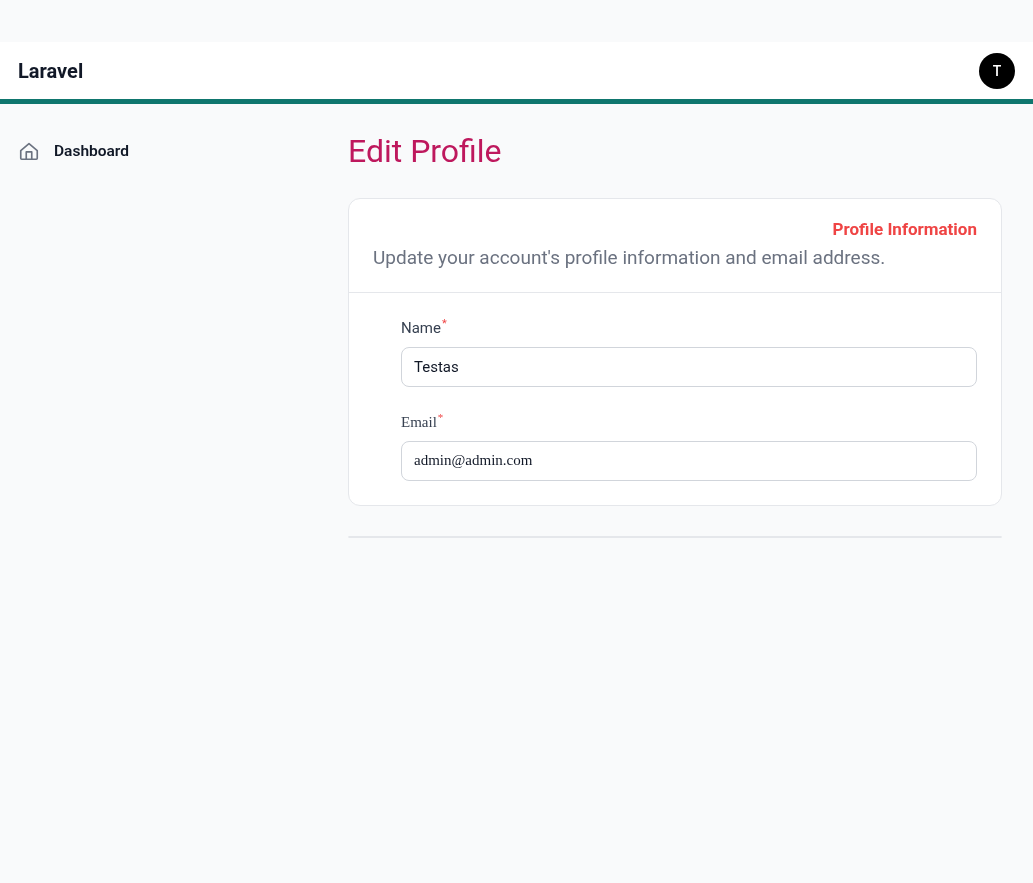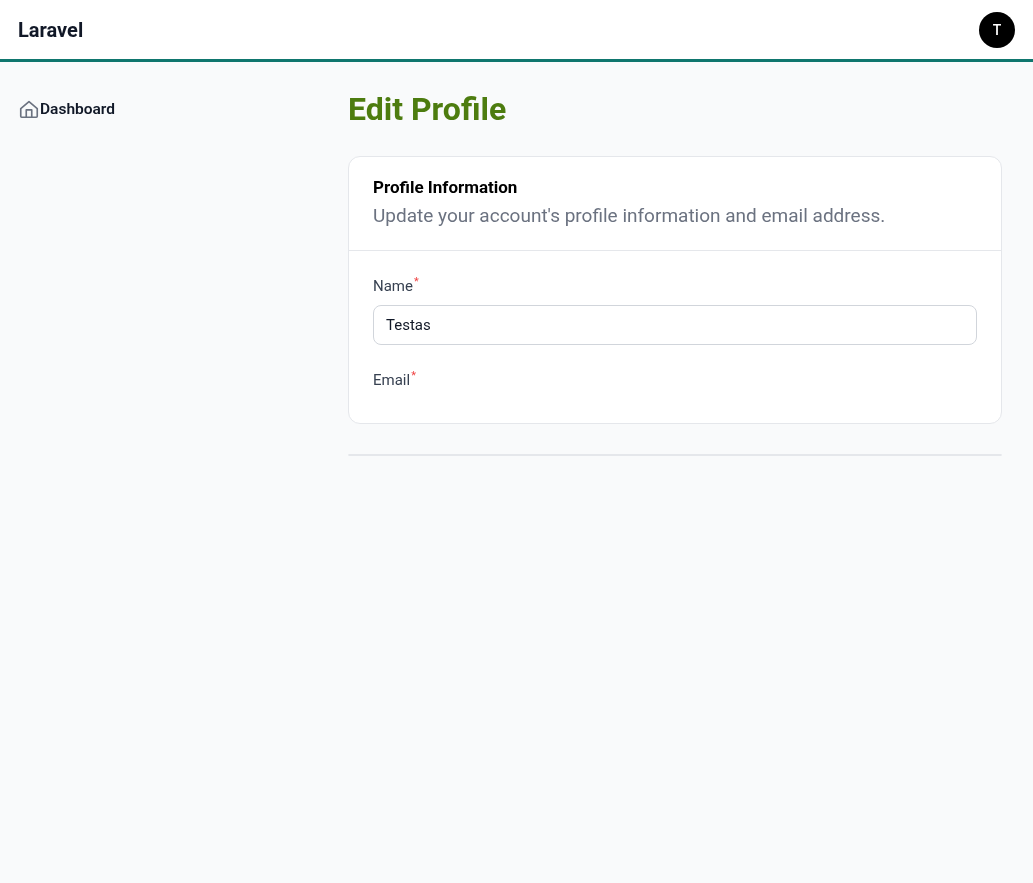--- a/index.html
+++ b/index.html
@@ -7,26 +7,27 @@
       margin: 0;
       padding: 0;
     }
     body {
       font-family: -apple-system, BlinkMacSystemFont, "Segoe UI", Roboto, Helvetica, Arial, sans-serif;
       background: #f9fafb;
       color: #111827;
     }
     .header {
       background: #ffffff;
-      border-bottom: 3px solid #0f766e;
+      border-bottom: 5px solid #0f766e;
       height: 62px;
       display: flex;
       align-items: center;
       justify-content: space-between;
       padding: 0 18px;
+      margin-top: 42px;
     }
     .brand {
       font-weight: 700;
       font-size: 20px;
       color: #111827;
     }
     .avatar {
       width: 36px;
       height: 36px;
       border-radius: 50%;
@@ -43,73 +44,77 @@
       display: flex;
     }
     .sidebar {
       width: 320px;
       padding: 28px 18px;
       flex-shrink: 0;
     }
     .nav-item {
       display: flex;
       align-items: center;
+      gap: 14px;
       padding: 8px 0;
       cursor: pointer;
       color: #111827;
       font-weight: 600;
       font-size: 15.5px;
     }
     .nav-icon {
       width: 22px;
       height: 22px;
       color: #6b7280;
       flex-shrink: 0;
     }
     .main {
       flex: 1;
       padding: 28px 18px 28px 28px;
       max-width: 700px;
     }
     .page-title {
       font-size: 32px;
-      font-weight: 700;
+      font-weight: 400;
       margin-bottom: 28px;
-      color: #4d7c0f;
+      color: #be185d;
     }
     .card {
       background: #ffffff;
       border: 1px solid #e5e7eb;
       border-radius: 12px;
       margin-bottom: 30px;
       overflow: hidden;
     }
     .card-header {
       padding: 20px 24px;
       border-bottom: 1px solid #e5e7eb;
     }
     .card-title {
       font-size: 17px;
       font-weight: 700;
-      color: #000000;
+      color: #ef4444;
       margin-bottom: 6px;
+      text-align: right;
     }
     .card-subtitle {
       font-size: 19px;
       color: #6b7280;
       line-height: 1.4;
     }
     .card-body {
       padding: 24px;
     }
     .form-group {
       margin-bottom: 24px;
+      margin-left: 28px;
     }
     .form-group:last-child {
       margin-bottom: 0;
+      font-family: Liberation Serif, serif;
     }
     .form-label {
       display: block;
       font-size: 15px;
       color: #374151;
       margin-bottom: 10px;
     }
     .required {
       color: #ef4444;
       font-size: 11px;
@@ -160,20 +165,21 @@
         <div class="form-group">
           <label class="form-label">
             <span>Name</span><span class="required">*</span>
           </label>
           <input type="text" class="form-input" value="Testas" style="">
         </div>
         <div class="form-group">
           <label class="form-label">
             <span>Email</span><span class="required">*</span>
           </label>
+          <input type="text" class="form-input" value="admin@admin.com" style="">
         </div>
       </div>
     </section>
 
     <section class="card">
     </section>
   </main>
 </div>
 
 </body></html>

